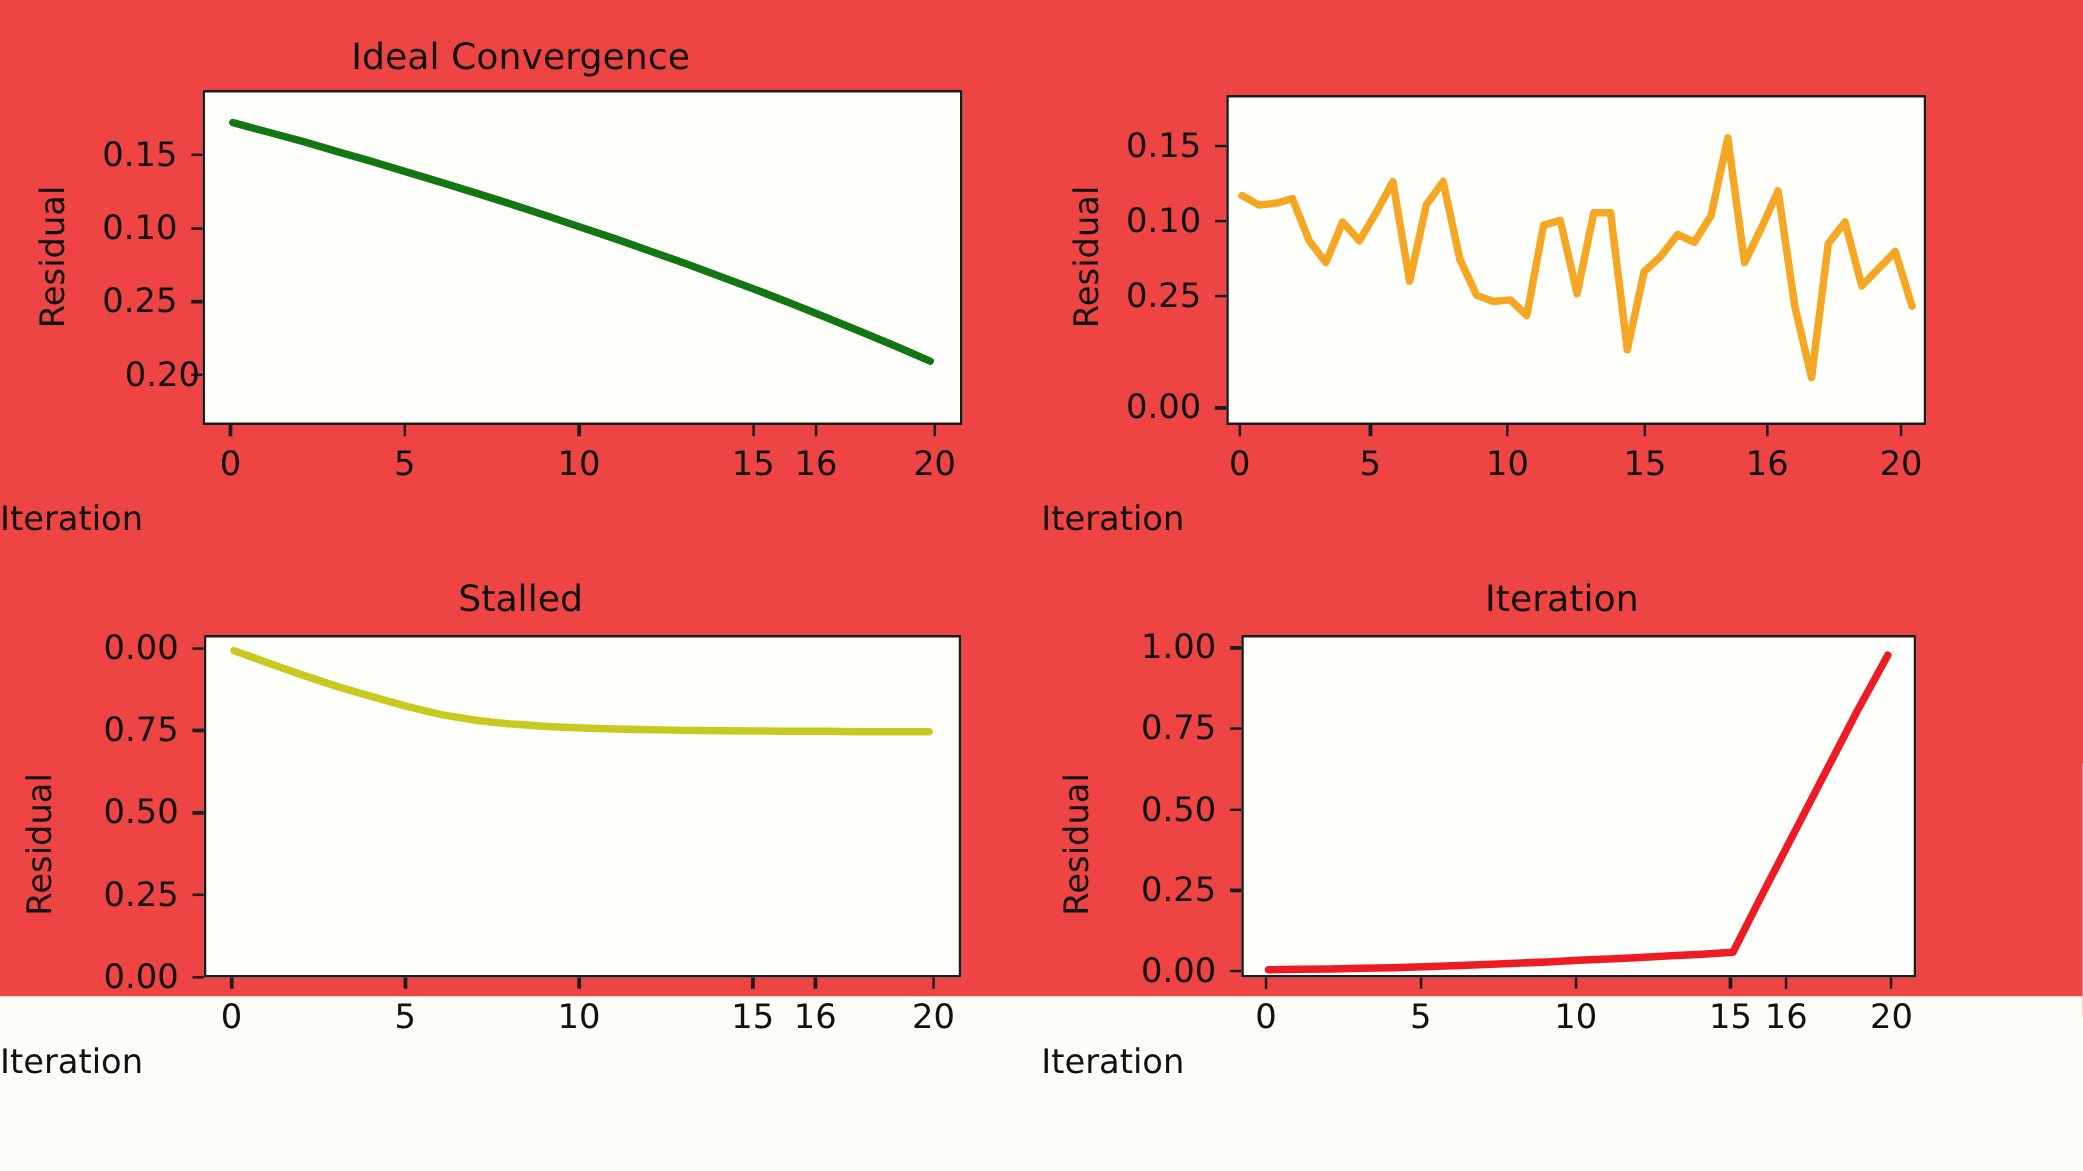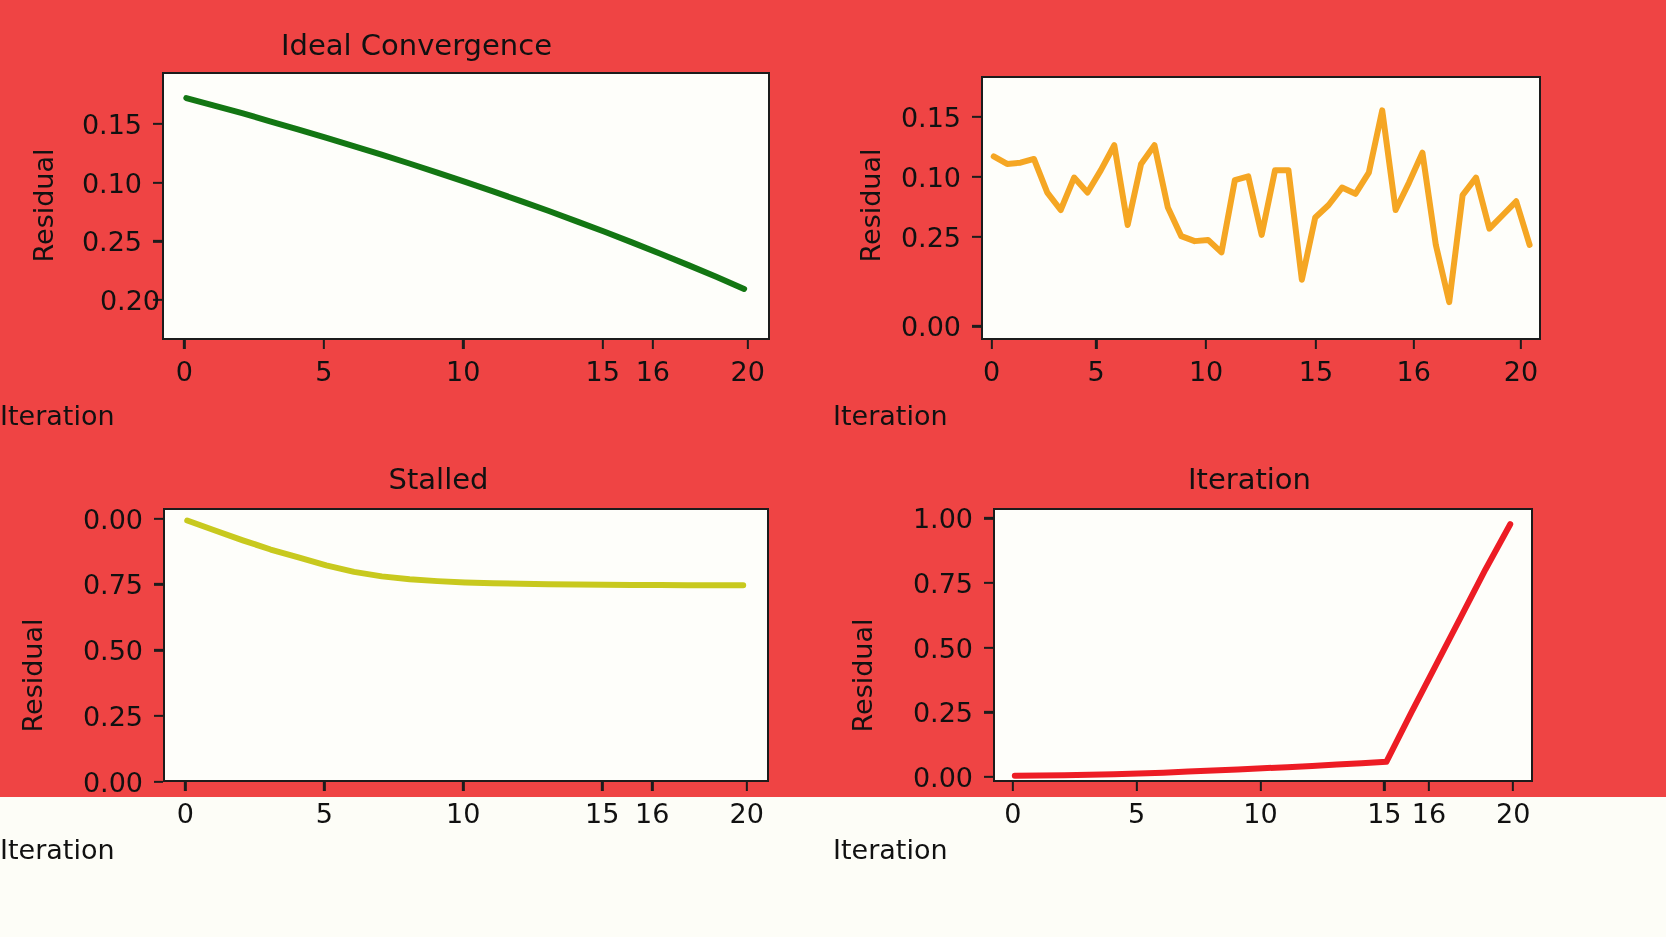--- a/index.html
+++ b/index.html
@@ -161,21 +161,21 @@
         <div class="xtick-mark" style="left: 482.928px; top: 340px;"></div>
         <div class="xtick-label" style="left: 482.928px; top: 356px;">15</div>
         <div class="xtick-mark" style="left: 580.727px; top: 340px;"></div>
         <div class="xtick-label" style="left: 580.727px; top: 356px;">16</div>
         <div class="xtick-mark" style="left: 687.904px; top: 340px;"></div>
         <div class="xtick-label" style="left: 687.904px; top: 356px;">20</div>
       </div>
     <div class="xlabel" style="top:400px;">Iteration</div>
   </div>
 
-  <div class="subplot" style="left:0px; top:460px; width:833px; height:477px;padding-left:44px;">
+  <div class="subplot" style="left:0px; top:460px; width:833px; height:477px;">
     <div class="subplot-title" style="top:2px;">Stalled</div>
     <div class="ylabel" style="left:-33px; top:200px; width:130px;">Residual</div>
     <div class="axes" id="axes-2" style="left:163px; top:48px; width:606px; height:274px;">
       <svg id="svg-2" width="606" height="274" viewBox="0 0 606 274" preserveAspectRatio="none">
         <polyline id="line-2" fill="none" stroke-linecap="round" stroke-linejoin="round" points="22.24,10.54 50.04,20.55 77.83,30.30 105.63,39.52 133.43,47.42 161.23,55.33 189.03,61.91 216.83,66.39 244.62,69.29 272.42,71.13 300.22,72.45 328.02,73.24 355.82,73.77 383.61,74.30 411.41,74.56 439.21,74.82 467.01,75.09 494.81,75.09 522.61,75.35 550.40,75.35 578.20,75.35" stroke="#c8c91e" stroke-width="6"></polyline>
       </svg>
     </div>
     <div id="ticks-2">
         <div class="ytick-mark" style="left: 154px; top: 58.5385px;"></div>
         <div class="ytick-label" style="left: 8px; width: 135px; top: 58.5385px;">0.00</div>

